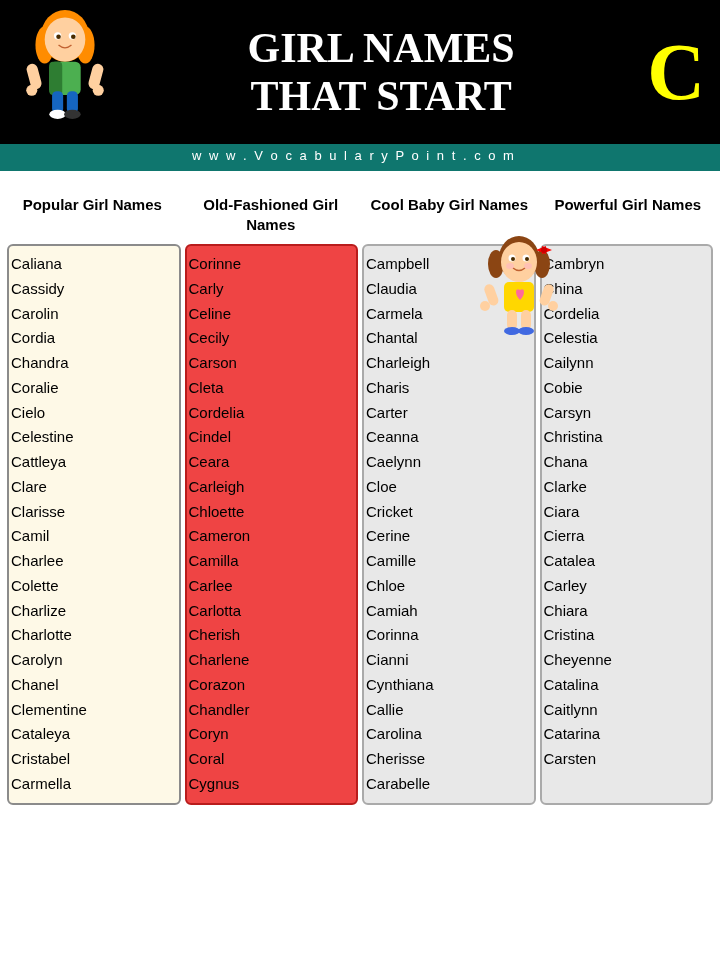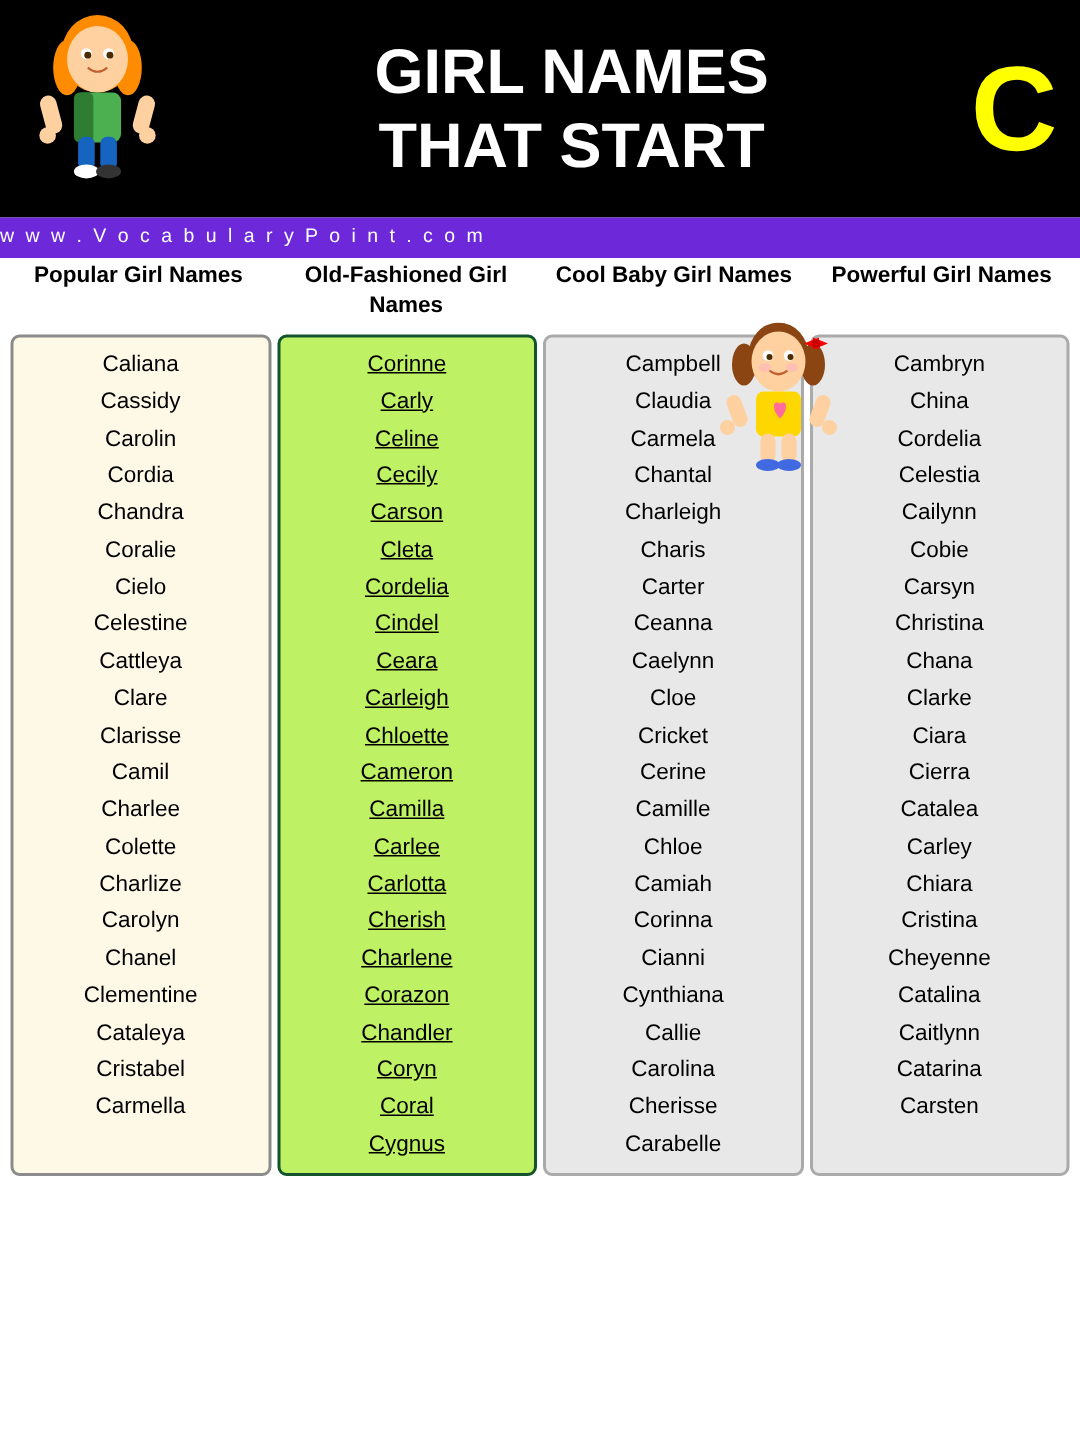--- a/index.html
+++ b/index.html
@@ -37,34 +37,34 @@
     }
     .header-letter {
       color: #ffff00;
       font-size: 80px;
       font-weight: 900;
       line-height: 1;
       align-self: center;
       margin-left: -10px;
     }
     .header-url {
-      background: #6d28d9;
+      background: #0f766e;
       color: #fff;
-      text-align: left;
+      text-align: center;
       font-size: 13px;
       letter-spacing: 2px;
       padding: 4px 12px 8px 0;
     }
 
     
     .col-headers {
       display: grid;
       grid-template-columns: 1fr 1fr 1fr 1fr;
       background: #fff;
-      padding: 0 5px 6px 5px;
+      padding: 22px 5px 6px 5px;
       gap: 4px;
     }
     .col-header {
       text-align: center;
       font-size: 15px;
       font-weight: bold;
       color: #000;
       line-height: 1.3;
       padding: 2px 4px;
     }
@@ -78,25 +78,25 @@
       grid-template-columns: 1fr 1fr 1fr 1fr;
       gap: 0;
       padding: 0 5px 10px 5px;
     }
 
     .name-column {
       border: 2px solid #8b8b8b;
       border-radius: 6px;
       margin: 2px;
       padding: 6px 2px;
-      text-align: center;
+      text-align: left;
       position: relative;
     }
     .name-column.col1 { background: #fef9e7; }
-    .name-column.col2 { background: #bef264; border: 2px solid #14532d; text-decoration: underline; }
+    .name-column.col2 { background: #ef4444; border: 2px solid #b91c1c; }
     .name-column.col3 { background: #e8e8e8; border: 2px solid #aaa; }
     .name-column.col4 { background: #e8e8e8; border: 2px solid #aaa; }
 
     .name-item {
       font-size: 15px;
       color: #000;
       line-height: 1.65;
       display: block;
     }
     .inner-mascot {
@@ -147,21 +147,21 @@
 
       <rect x="10" y="58" width="12" height="28" rx="6" fill="#FFD0A0" transform="rotate(-15 16 70)"></rect>
       <rect x="78" y="58" width="12" height="28" rx="6" fill="#FFD0A0" transform="rotate(15 84 70)"></rect>
 
       <circle cx="14" cy="87" r="6" fill="#FFD0A0"></circle>
       <circle cx="86" cy="87" r="6" fill="#FFD0A0"></circle>
     </svg>
   </div>
 
   <div style="display:flex; flex-direction:column; flex:1; align-items:center;">
-    <div style="display:flex; align-items:center; justify-content:space-between; width:100%;">
+    <div style="display:flex; align-items:center; justify-content:space-between; width:100%;font-family:Liberation Serif, serif;">
       <div class="header-title">
         <span>Girl Names</span>
         <span>That Start</span>
       </div>
       <div class="header-letter">C</div>
     </div>
   </div>
 </div>
 
 <div class="header-url">w w w . V o c a b u l a r y P o i n t . c o m</div>
@@ -184,20 +184,21 @@
       <span class="name-item">Coralie</span>
       <span class="name-item">Cielo</span>
       <span class="name-item">Celestine</span>
       <span class="name-item">Cattleya</span>
       <span class="name-item">Clare</span>
       <span class="name-item">Clarisse</span>
       <span class="name-item">Camil</span>
       <span class="name-item">Charlee</span>
       <span class="name-item">Colette</span>
       <span class="name-item">Charlize</span>
+      <span class="name-item">Charlotte</span>
       <span class="name-item">Carolyn</span>
       <span class="name-item">Chanel</span>
       <span class="name-item">Clementine</span>
       <span class="name-item">Cataleya</span>
       <span class="name-item">Cristabel</span>
       <span class="name-item">Carmella</span>
     </div>
 
   <div class="name-column col2" id="col2">
       <span class="name-item">Corinne</span>

